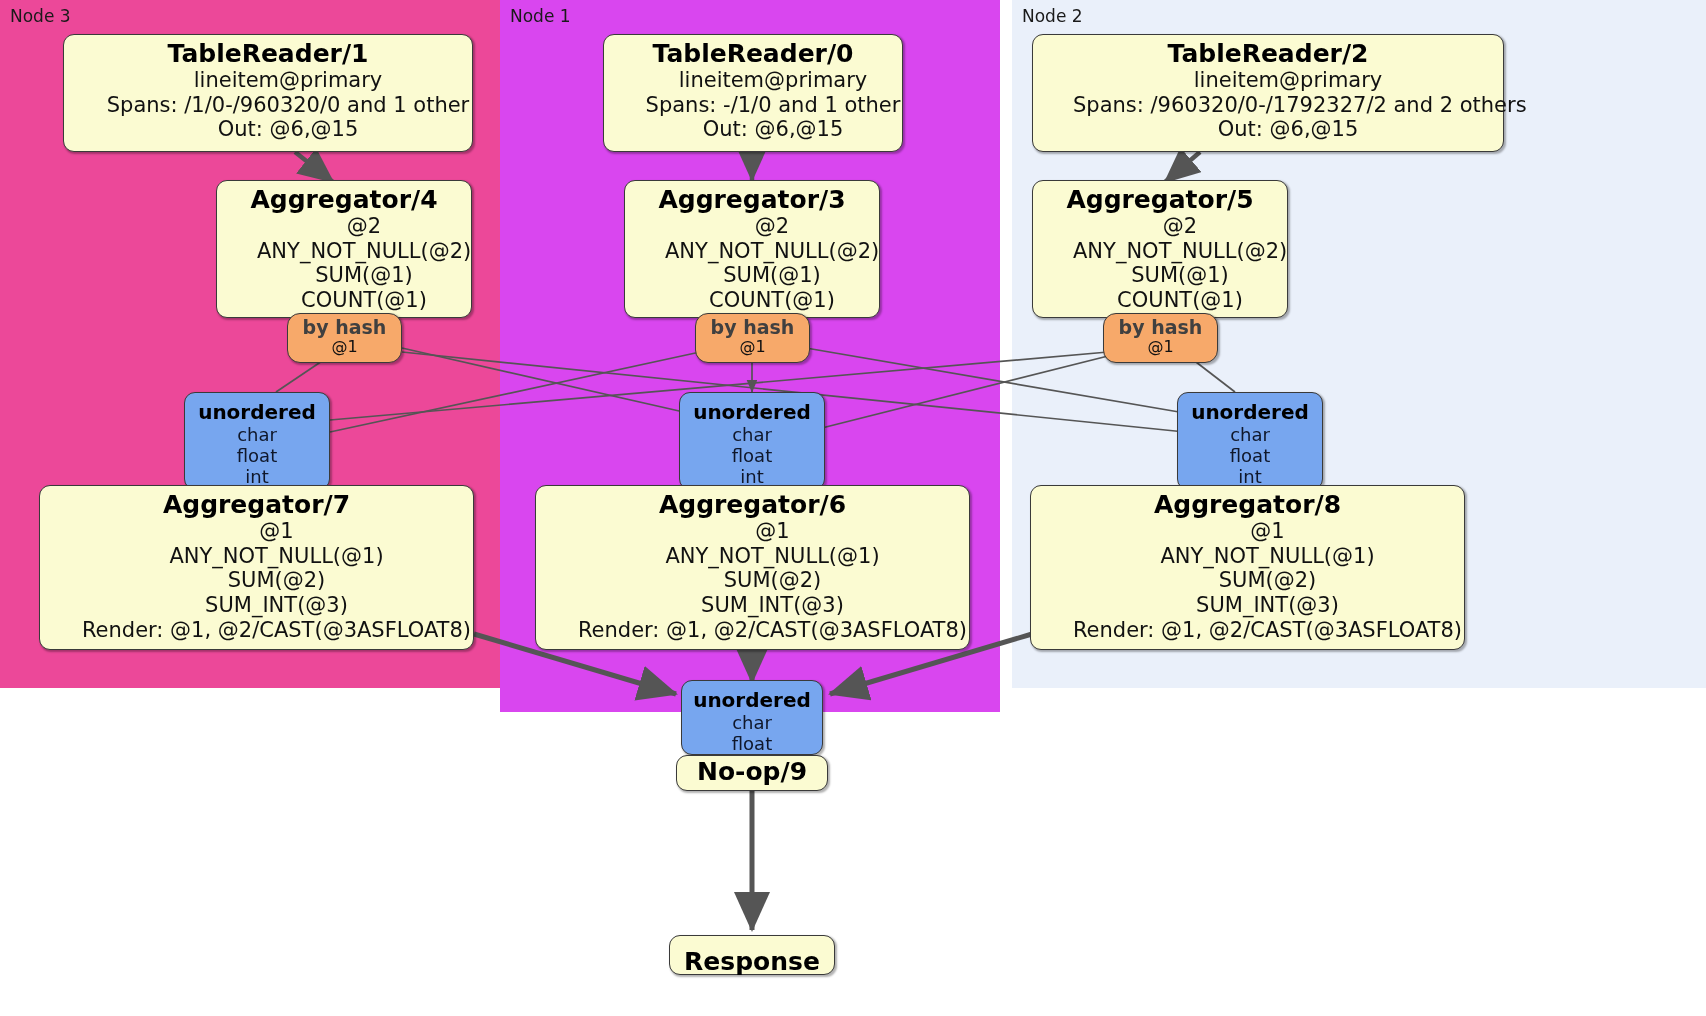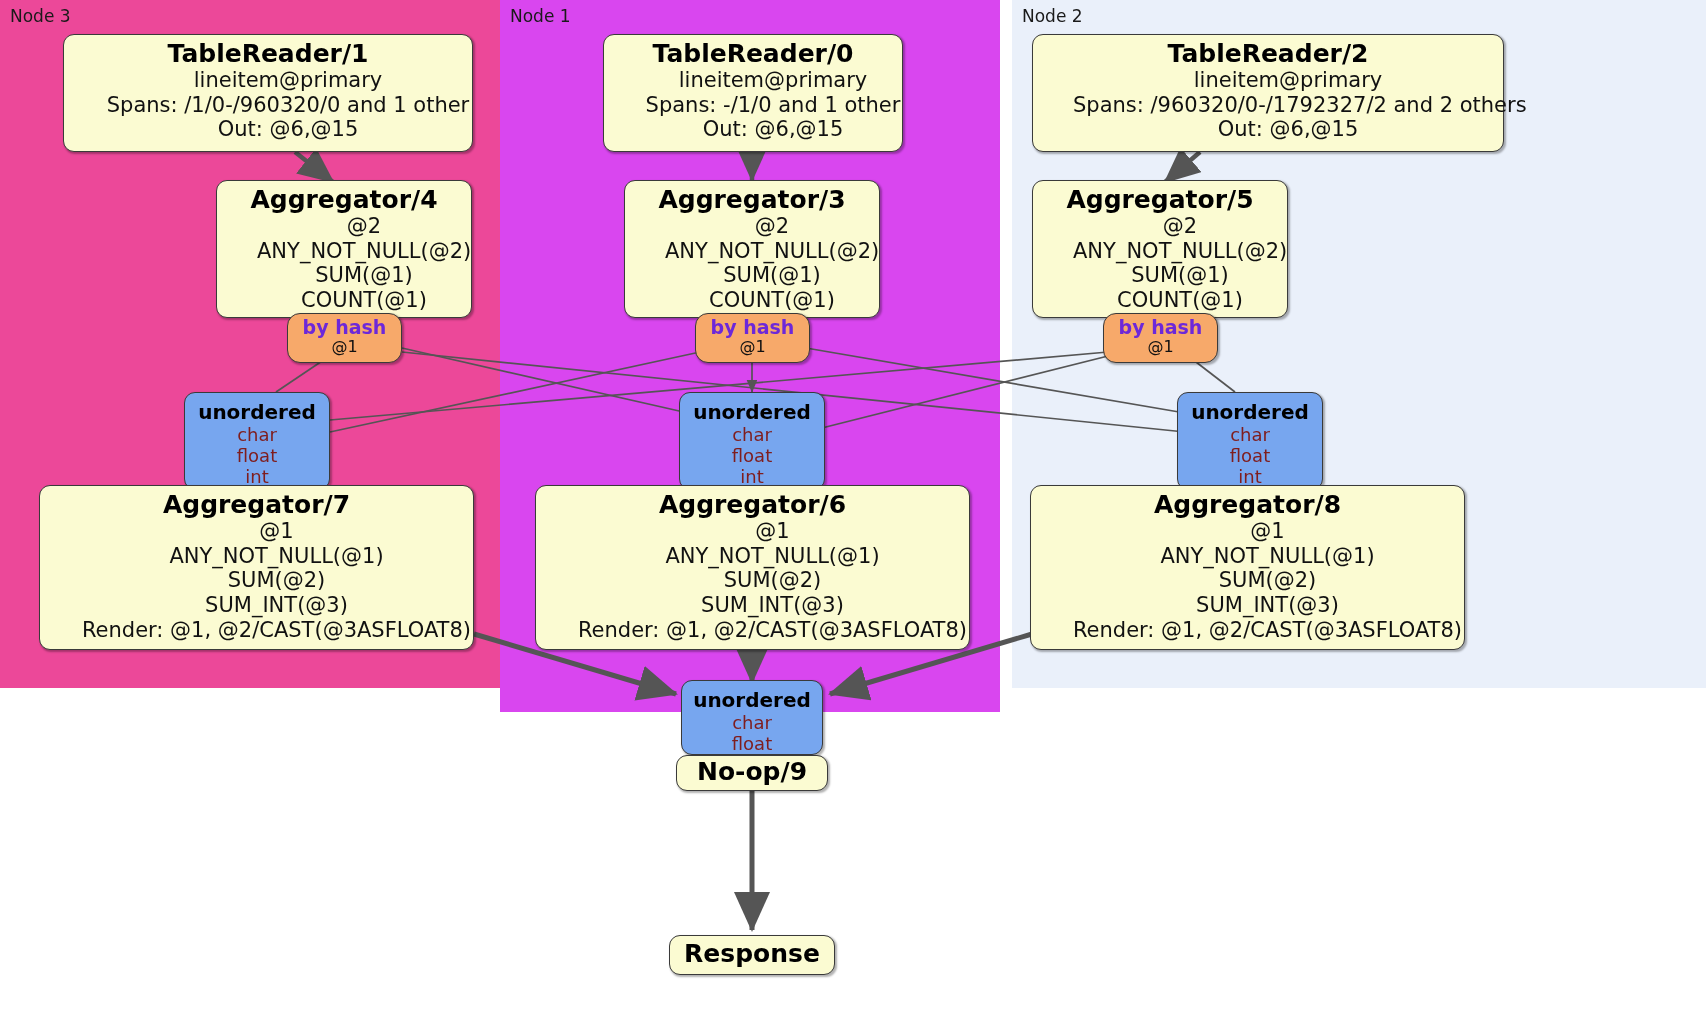--- a/index.html
+++ b/index.html
@@ -20,27 +20,27 @@
   .node{position:absolute;box-sizing:border-box;text-align:center;
         border:1.6px solid #3a3a3a;}
 
   .proc{background:#fbfbd2;border-radius:11px;
         box-shadow:1.5px 1.5px 2px rgba(0,0,0,0.30);}
   .proc .ttl{font-weight:bold;font-size:25px;color:#000;line-height:1.12;}
   .proc .ln{font-size:21px;color:#111;line-height:1.175;white-space:nowrap;padding-left:40px;}
 
   .router{background:#f7a96a;border-radius:13px;
           box-shadow:1.5px 1.5px 2px rgba(0,0,0,0.30);}
-  .router .ttl{font-weight:bold;font-size:19px;color:#6d28d9;line-height:1.1;}
+  .router .ttl{font-weight:bold;font-size:19px;color:#404040;line-height:1.1;}
   .router .ln{font-size:16px;color:#111;line-height:1.15;}
 
   .sync{background:#77a6ef;border-radius:11px;
         box-shadow:1.5px 1.5px 2px rgba(0,0,0,0.30);}
   .sync .ttl{font-weight:bold;font-size:20px;color:#000;line-height:1.15;}
-  .sync .ln{font-size:18px;color:#7f1d1d;line-height:1.17;}
+  .sync .ln{font-size:18px;color:#0f172a;line-height:1.17;}
 
   .smallbox .ttl{font-weight:bold;font-size:25px;color:#000;}
 
   .pad{padding-top:5px;}
 </style>
 </head>
 <body>
 
 <div id="canvas">
 
@@ -196,17 +196,17 @@
   <div class="node sync" style="left:681px;top:680px;width:142px;height:75px;padding-top:8px;">
     <div class="ttl">unordered</div>
     <div class="ln">char</div>
     <div class="ln">float</div>
   </div>
 
   <div class="node proc smallbox" style="left:676px;top:755px;width:152px;height:36px;padding-top:2px;">
     <div class="ttl">No-op/9</div>
   </div>
 
-  <div class="node proc smallbox" style="left:669px;top:935px;width:166px;height:40px;padding-top:4px;">
+  <div class="node proc smallbox" style="left:669px;top:935px;width:166px;height:40px;padding-top:12px;">
     <div class="ttl">Response</div>
   </div>
 
 </div>
 
 </body></html>

